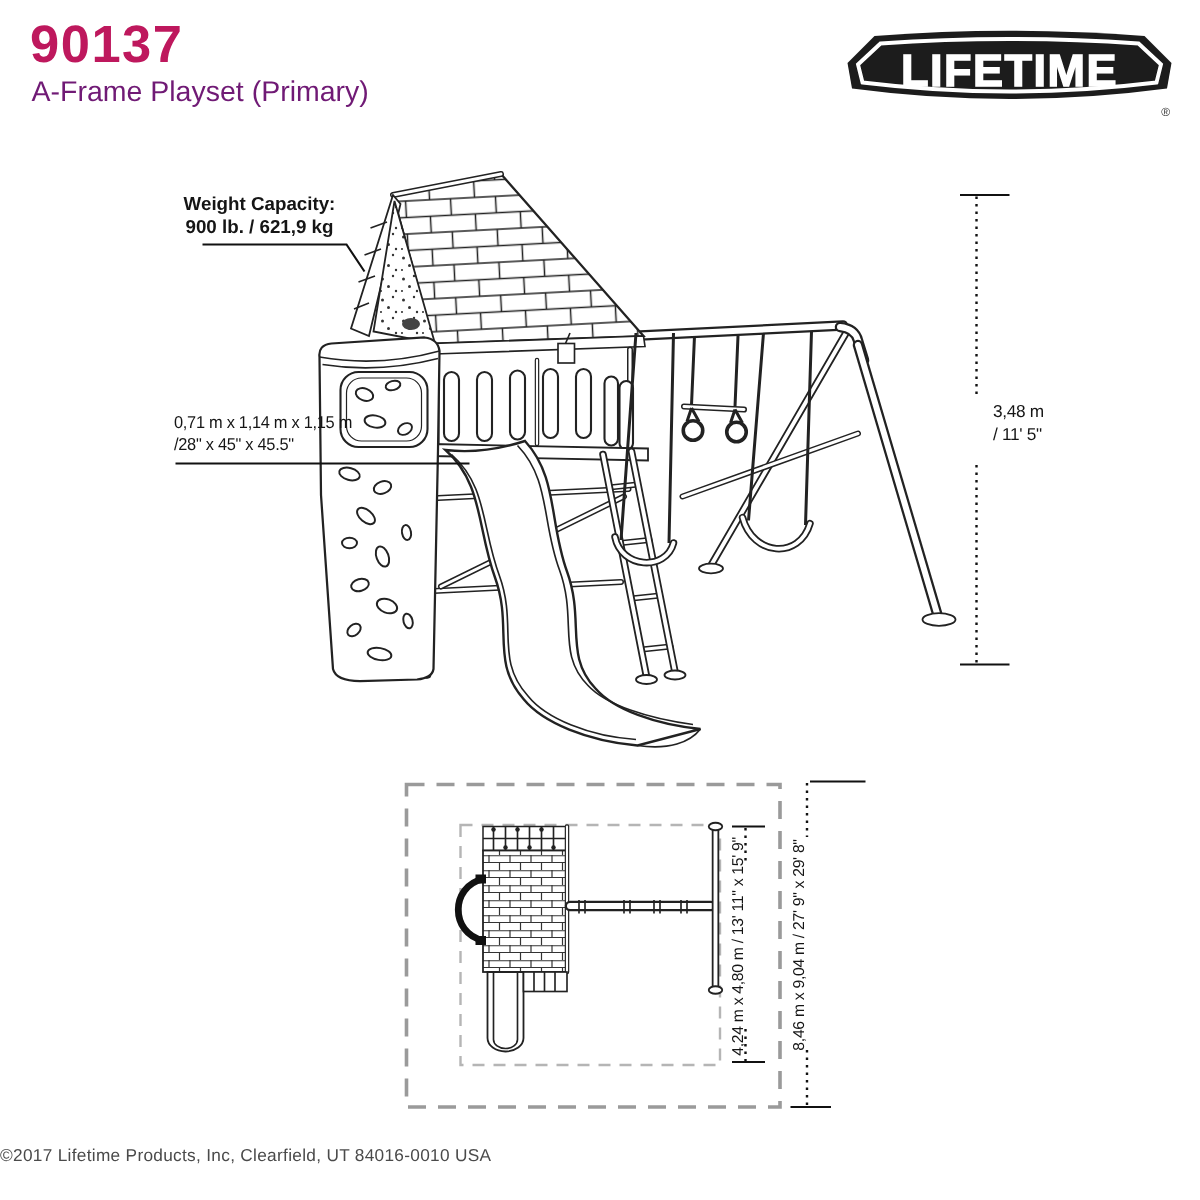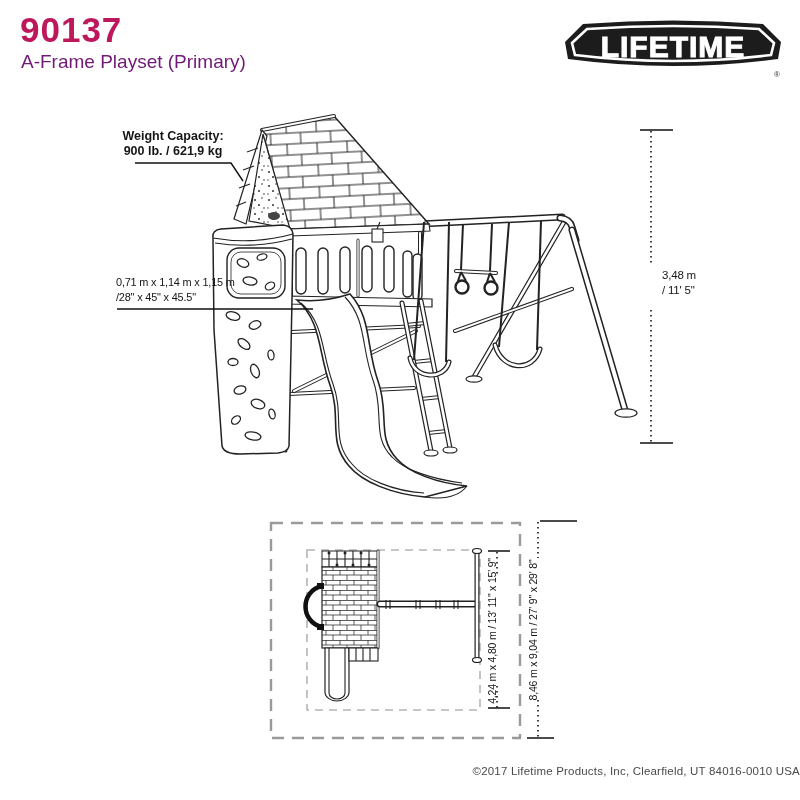--- a/index.html
+++ b/index.html
@@ -10,21 +10,21 @@
   #product-title{left:21px;top:51px;font-size:19px;color:#701a75;}
   #weight-label{left:98px;top:129px;width:150px;text-align:center;font-size:12.5px;font-weight:600;
                 line-height:1.18;color:#151515;}
   #tower-dims{left:116px;top:275px;font-size:11.5px;line-height:1.3;color:#151515;
               transform:scaleX(.95);transform-origin:left top;letter-spacing:-.2px;}
   #height-dim{left:630px;top:268px;font-size:11.5px;line-height:1.3;color:#151515;letter-spacing:-.2px;margin-left:32px;}
   .vdim{font-size:10.5px;color:#151515;white-space:nowrap;letter-spacing:-.2px;
         transform:translate(-50%,-50%) rotate(-90deg);}
   #inner-dim{left:492px;top:631px;}
   #outer-dim{left:533px;top:630px;}
-  #copyright{left:0;top:765px;width:800px;text-align:right;font-size:11.5px;color:#4a4a4a;letter-spacing:.2px;}
+  #copyright{left:0;top:765px;width:800px;text-align:left;font-size:11.5px;color:#4a4a4a;letter-spacing:.2px;}
   svg{display:block;}
   .ln{stroke:#222;stroke-width:1.1;fill:none;}
   .t7{stroke:#222;stroke-width:7;fill:none;stroke-linecap:round;}
   .c7{stroke:#fff;stroke-width:4;fill:none;stroke-linecap:round;}
   .t5{stroke:#222;stroke-width:5;fill:none;stroke-linecap:round;}
   .c5{stroke:#fff;stroke-width:2.6;fill:none;stroke-linecap:round;}
   .t4{stroke:#222;stroke-width:4;fill:none;stroke-linecap:round;}
   .c4{stroke:#fff;stroke-width:2;fill:none;stroke-linecap:round;}
   .t3{stroke:#222;stroke-width:3;fill:none;stroke-linecap:round;}
   .c3{stroke:#fff;stroke-width:1.4;fill:none;stroke-linecap:round;}

